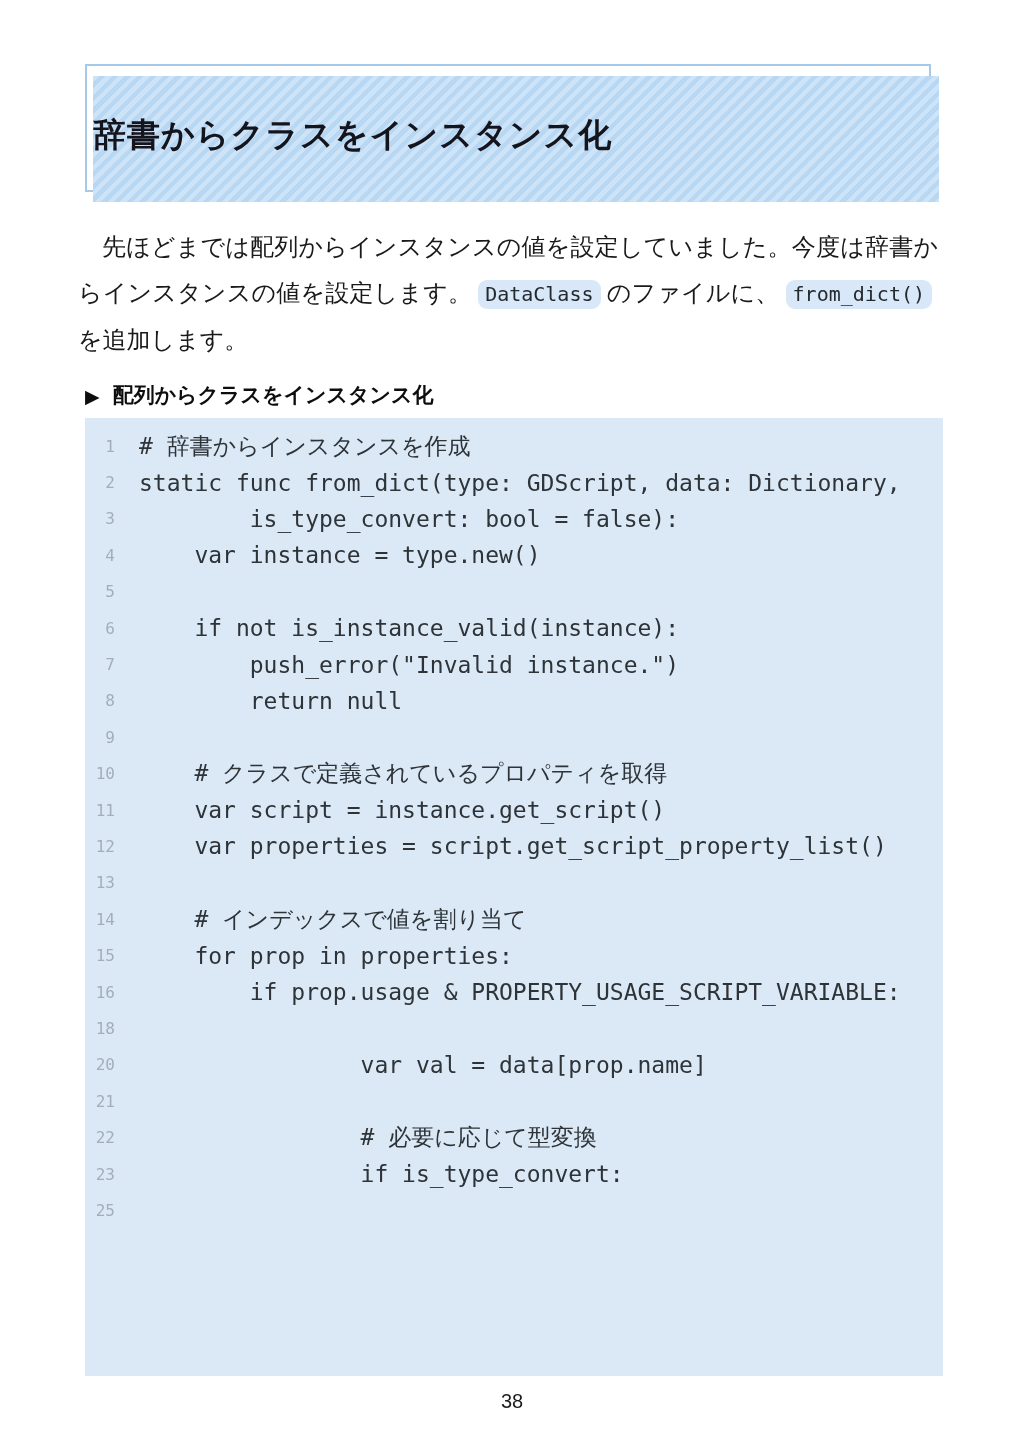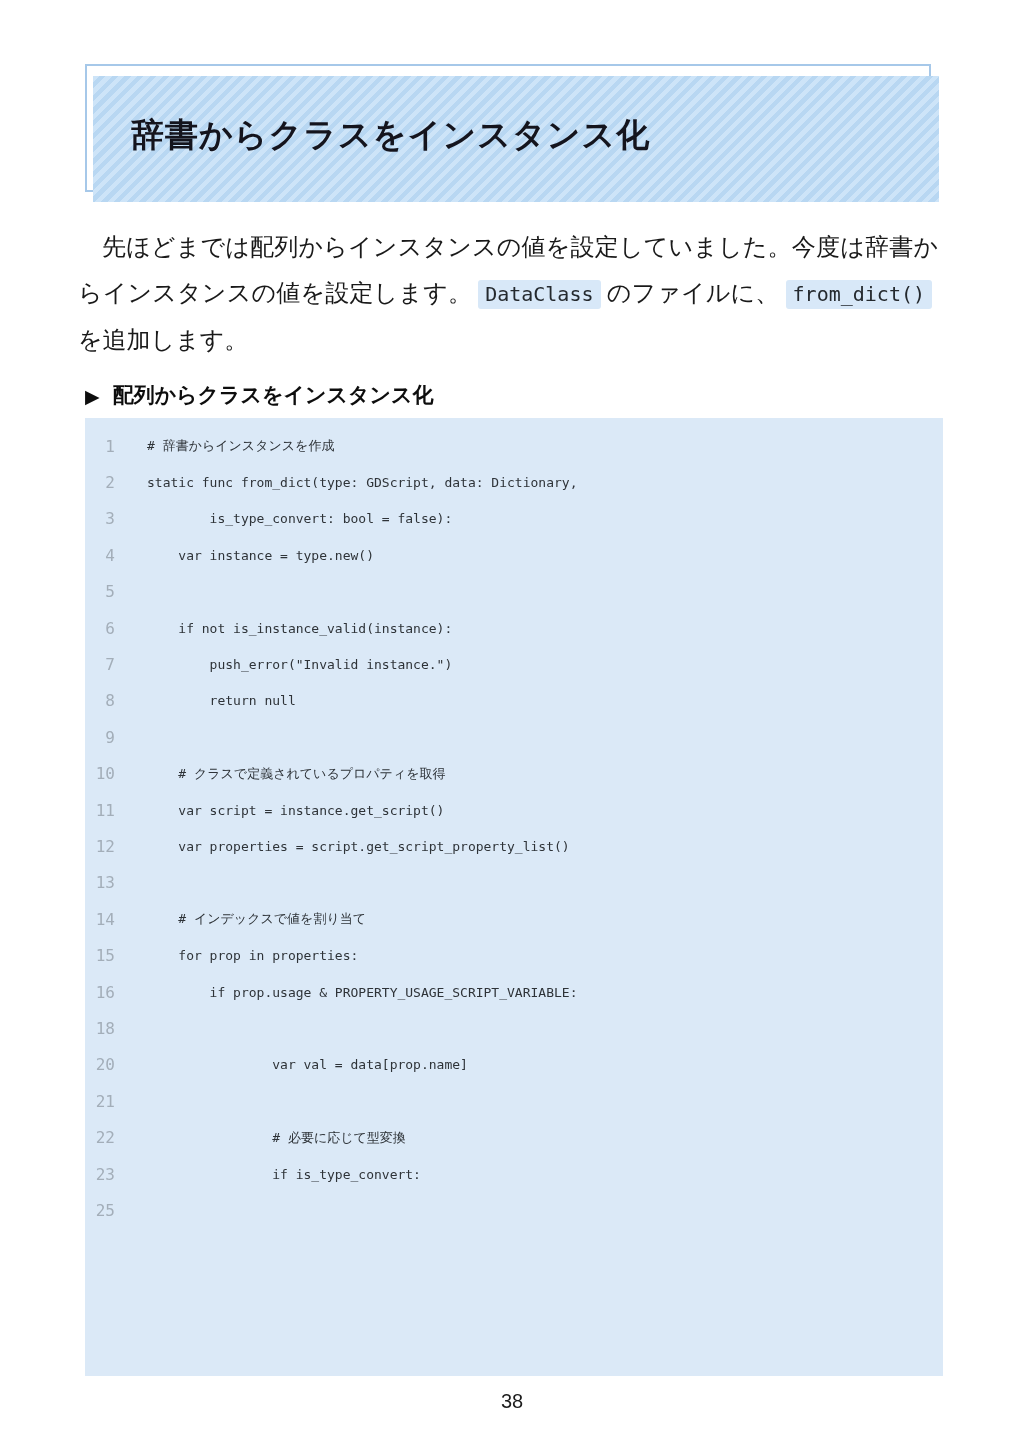--- a/index.html
+++ b/index.html
@@ -28,21 +28,20 @@
     position: absolute;
     left: 93px; top: 76px;
     width: 846px; height: 126px;
     background: repeating-linear-gradient(135deg,
       #cde4f8 0px, #cde4f8 4.5px,
       #b8d7f2 4.5px, #b8d7f2 9px);
     display: flex;
     align-items: center;
   }
   .hdr-title {
-    padding-left: 38px;
     padding-bottom: 8px;
     font-family: "DejaVu Serif", "Liberation Serif", serif;
     font-weight: bold;
     font-size: 33px;
     letter-spacing: 1px;
     color: #14141d;
   }
 
   
   .intro {
@@ -54,21 +53,21 @@
     text-align: justify;
     text-indent: 1em;
     color: #191919;
   }
   .inline-code {
     font-family: "DejaVu Sans Mono", "Liberation Mono", monospace;
     font-size: 20px;
     background: #d8e8f8;
     color: #24292e;
     padding: 2px 7px 3px 7px;
-    border-radius: 3px;
+    border-radius: 9px;
     margin: 0 6px;
     text-indent: 0;
     white-space: nowrap;
   }
 
   
   .caption {
     position: absolute;
     left: 85px; top: 381px;
     display: flex;
@@ -100,23 +99,23 @@
   }
   .ln {
     flex: none;
     width: 30px;
     text-align: right;
     font-family: "DejaVu Sans Mono", "Liberation Mono", monospace;
     font-size: 16px;
     color: #a3aeb9;
   }
   .lc {
-    margin-left: 32px;
+    margin-left: 24px;
     font-family: "DejaVu Sans Mono", "Liberation Mono", monospace;
-    font-size: 13px;
+    font-size: 23px;
     color: #2e3338;
     white-space: pre;
   }
 
   
   .pageno {
     position: absolute;
     left: 0; right: 0;
     top: 1390px;
     text-align: center;

